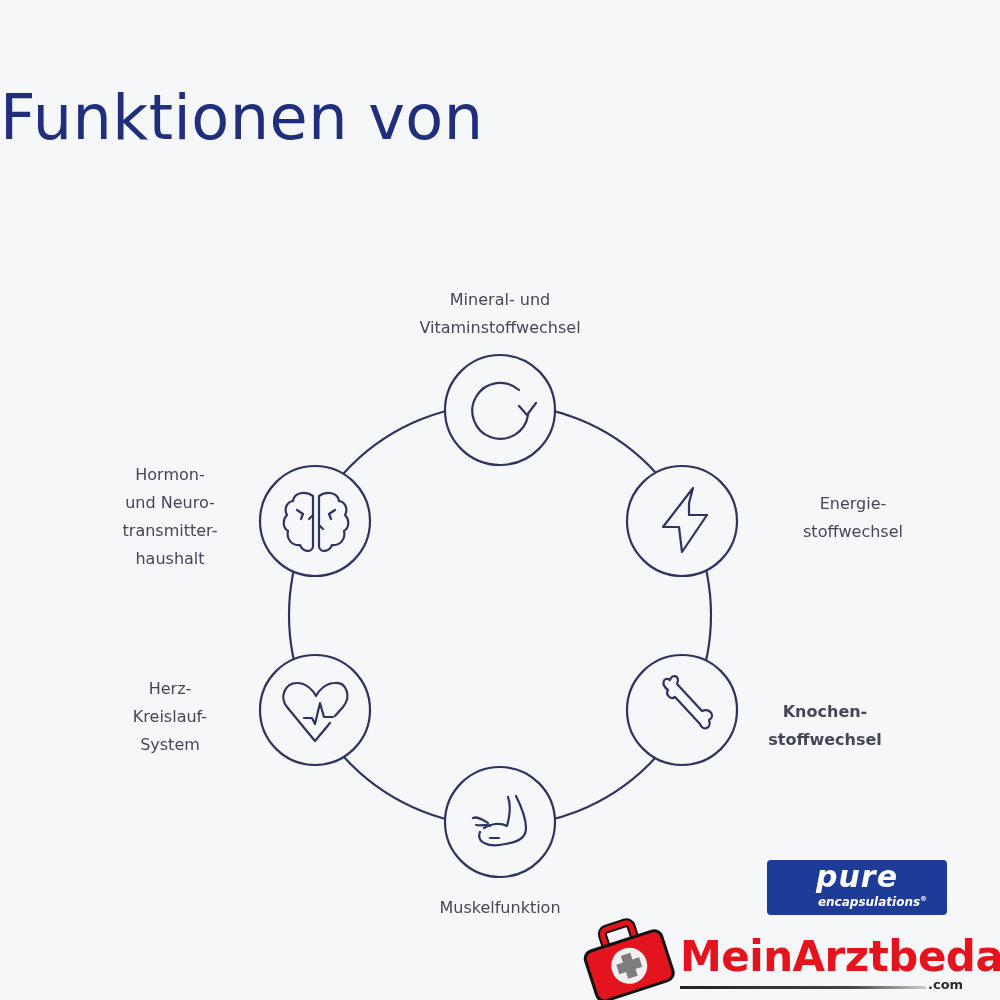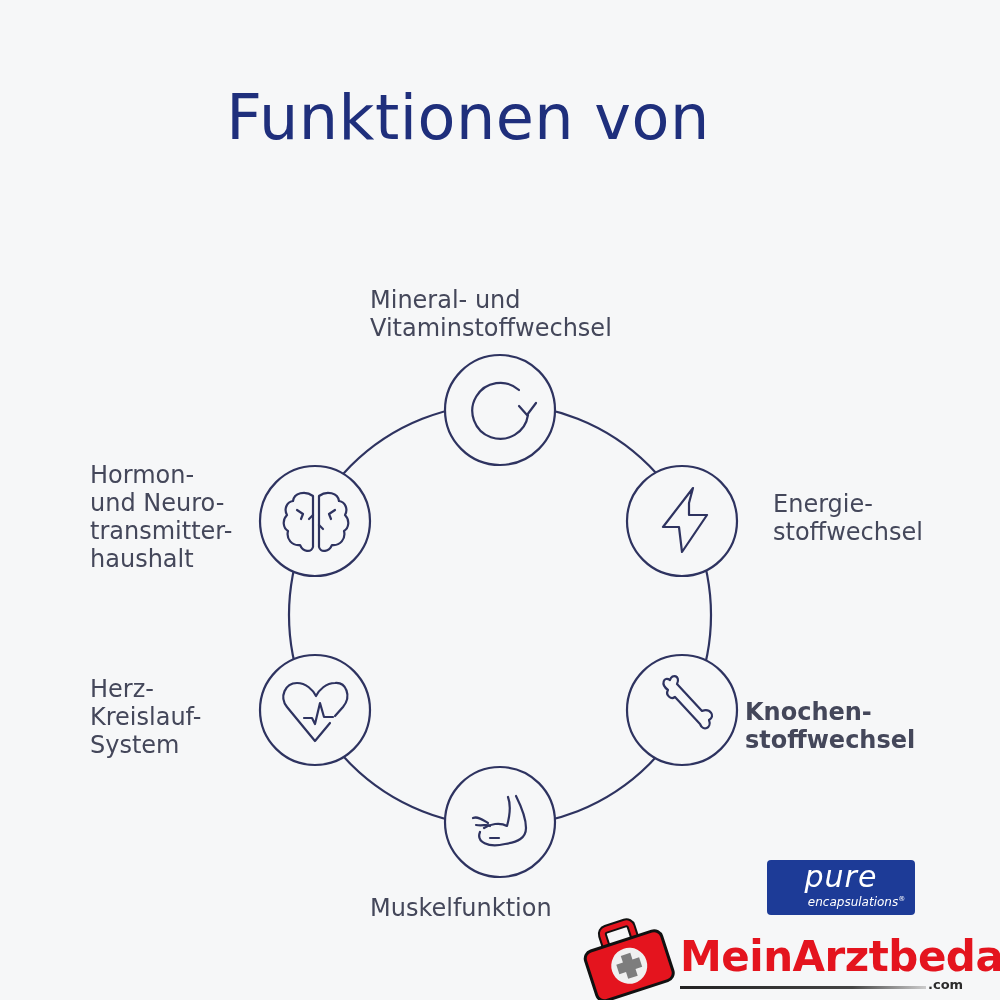--- a/index.html
+++ b/index.html
@@ -4,51 +4,50 @@
 <style>
   html, body { margin:0; padding:0; }
   body {
     width:1000px; height:1000px; overflow:hidden;
     background:#f6f7f8;
     position:relative;
     font-family:"Liberation Sans", sans-serif;
   }
   .title {
     position:absolute; left:0; top:78px; width:904px;
-    text-align:center;
+    text-align:left;
     color:#1f2f7c;
     font-family:"DejaVu Sans", sans-serif;
     font-size:62px; line-height:80px;
     letter-spacing:0.5px;
-    margin-left:16px;
   }
   .title span { display:block; }
   svg.diagram { position:absolute; left:0; top:0; }
   .label {
     position:absolute;
     color:#44475a;
     font-family:"DejaVu Sans", sans-serif;
-    font-size:24px; line-height:28px;
-    text-align:left;
+    font-size:16px; line-height:28px;
+    text-align:center;
     white-space:pre-line;
   }
   .lbl-top { left:370px; top:286px; width:260px; }
   .lbl-ul  { left:90px;  top:461px; width:160px; }
   .lbl-ur  { left:773px; top:490px; width:160px; }
   .lbl-ll  { left:90px;  top:675px; width:160px; }
   .lbl-lr  { left:745px; top:698px; width:160px;font-weight:bold; }
   .lbl-bot { left:370px; top:894px; width:260px; }
 
   .pure {
-    position:absolute; left:767px; top:860px; width:148px; height:55px;
+    position:absolute; left:767px; top:860px; width:180px; height:55px;
     background:#1d3b97;
     border-radius:4px;
     color:#fff; text-align:center;
     font-family:"DejaVu Sans", sans-serif;
-    font-style:italic; font-weight:normal;
+    font-style:italic; font-weight:bold;
   }
   .pure .p1 { font-size:30px; line-height:30px; margin-top:2px; letter-spacing:1px; }
   .pure .p2 { font-size:12px; line-height:14px;padding-left:31px; }
   .mab {
     position:absolute; left:680px; top:935px;
     color:#e4141e;
     font-family:"DejaVu Sans", sans-serif; font-weight:bold;
     font-size:42px; line-height:44px; letter-spacing:-0.5px;
   }
   .mab-com {

